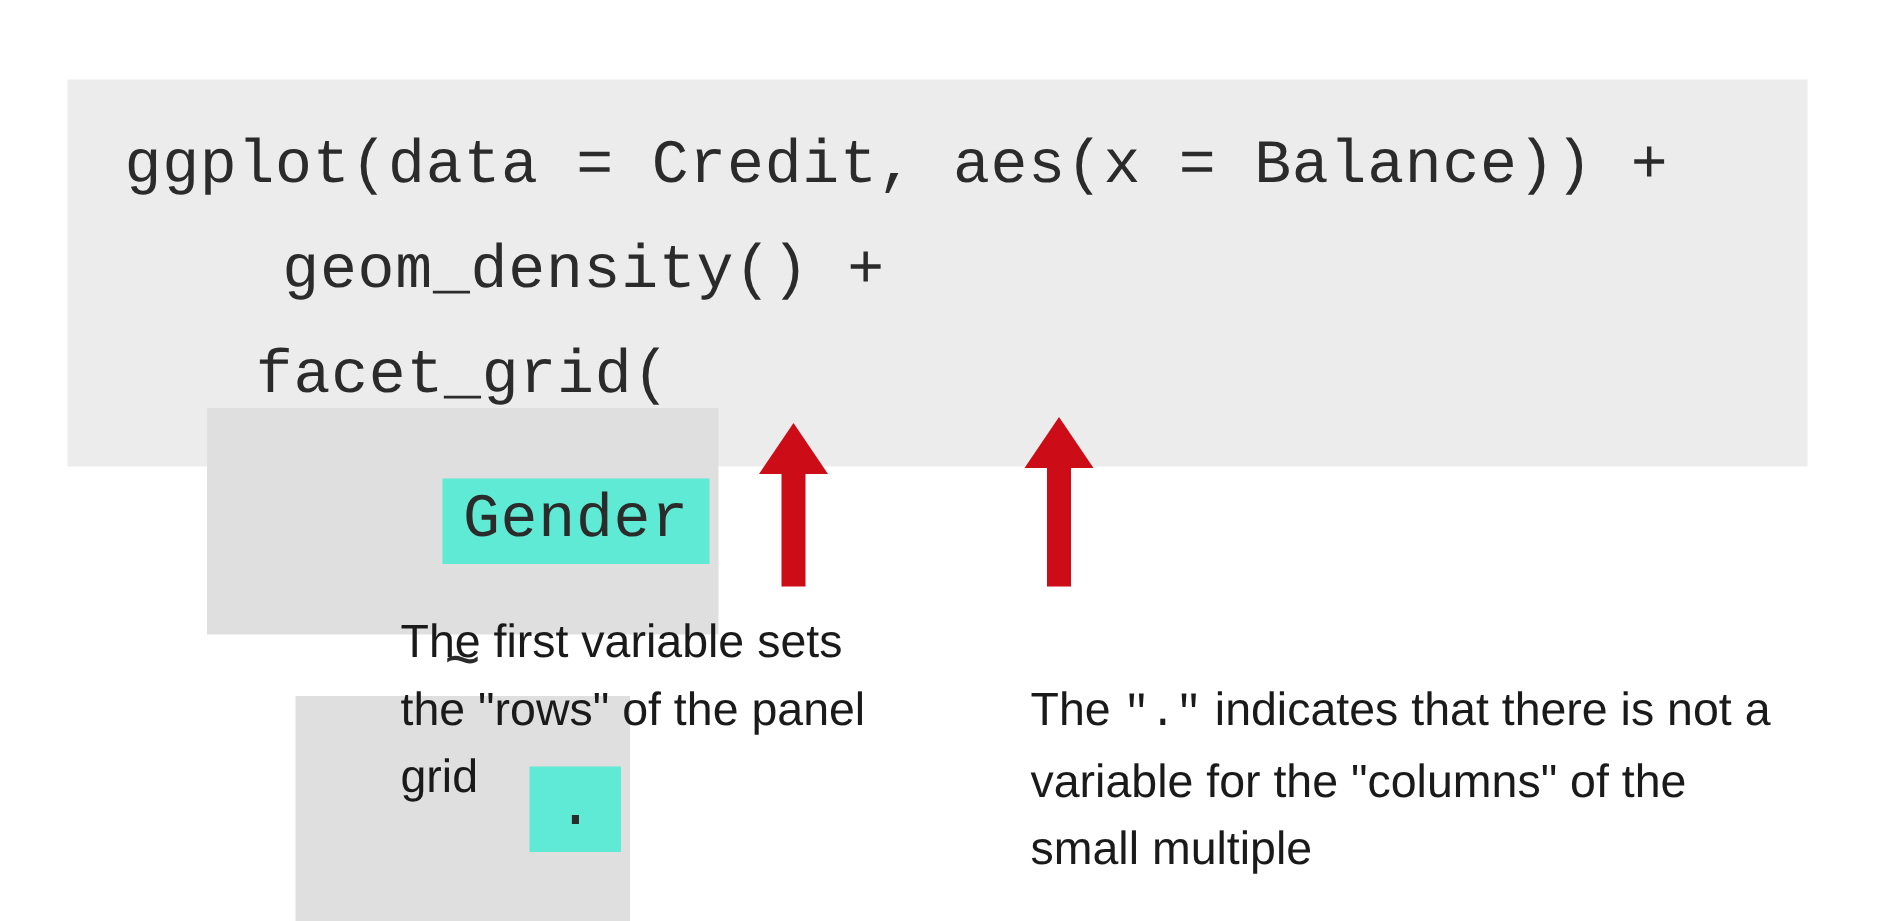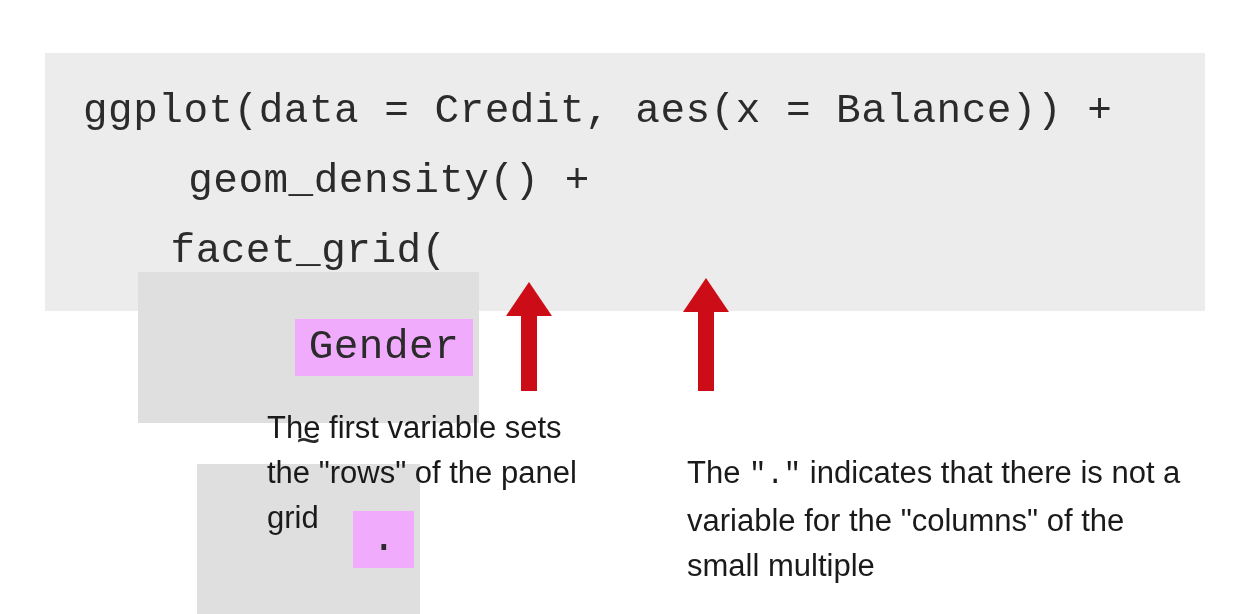--- a/index.html
+++ b/index.html
@@ -52,21 +52,21 @@
 
   .hl-box {
     display: inline-block;
     background: #dfdfdf;
     padding: 6px;
     box-sizing: border-box;
     line-height: 1;
   }
   .hl-inner {
     display: inline-block;
-    background: #f0abfc;
+    background: #5eead4;
     padding: 8px 14px;
     box-sizing: border-box;
     white-space: pre;
     line-height: 1;
   }
   #hl-dot .hl-inner { padding: 8px 18px; }
 
   
   .arrow {
     position: absolute;

